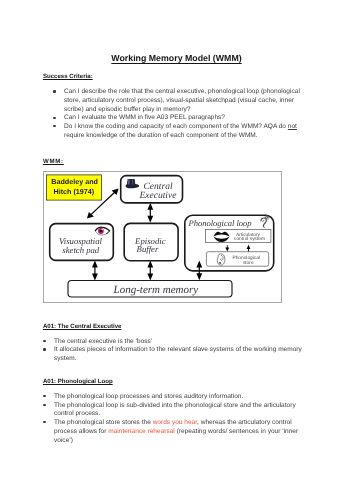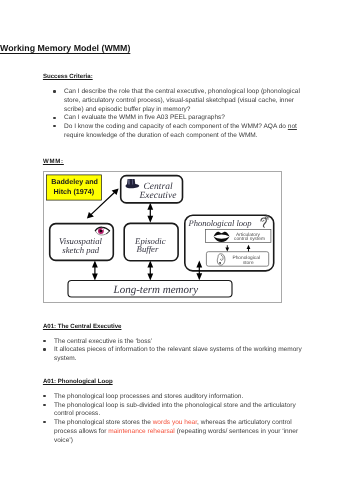--- a/index.html
+++ b/index.html
@@ -1,19 +1,19 @@
 <!DOCTYPE html>
 <html><head>
 <meta charset="utf-8">
 <style>
   html,body{margin:0;padding:0;background:#ffffff;}
   body{width:353px;height:500px;font-family:"Liberation Sans",sans-serif;color:#2b2b2b;overflow:hidden;-webkit-font-smoothing:antialiased;text-rendering:geometricPrecision;}
   .page{position:relative;width:353px;height:500px;background:#fff;}
   .abs{position:absolute;}
-  .title{left:0;top:43px;width:353px;font-size:8.8px;font-weight:bold;color:#161616;}
+  .title{left:0;top:53px;width:353px;text-align:center;font-size:8.8px;font-weight:bold;color:#161616;}
   .title u{text-decoration:underline;text-underline-offset:1.6px;}
   .h2{position:absolute;left:42.9px;font-size:6.1px;font-weight:bold;color:#161616;white-space:nowrap;line-height:8.5px;}
   .h2 u{text-decoration:underline;text-underline-offset:1.1px;}
   .blist{position:absolute;left:54px;width:250px;}
   .li{position:relative;font-size:6.55px;line-height:8.72px;color:#3c3c3c;padding-left:10px;margin:0;}
   .li .bul{position:absolute;left:-0.7px;top:2.1px;width:2.2px;height:2.2px;border-radius:50%;background:#3a3a3a;font-size:0;line-height:0;}
   .u{text-decoration:underline;text-underline-offset:0.6px;}
   .hl{color:#f4503a;}
   .diagram{position:absolute;left:43px;top:171px;}
   .hw text{font-family:"Liberation Serif",serif;font-style:italic;font-size:8.7px;fill:#33333f;}

